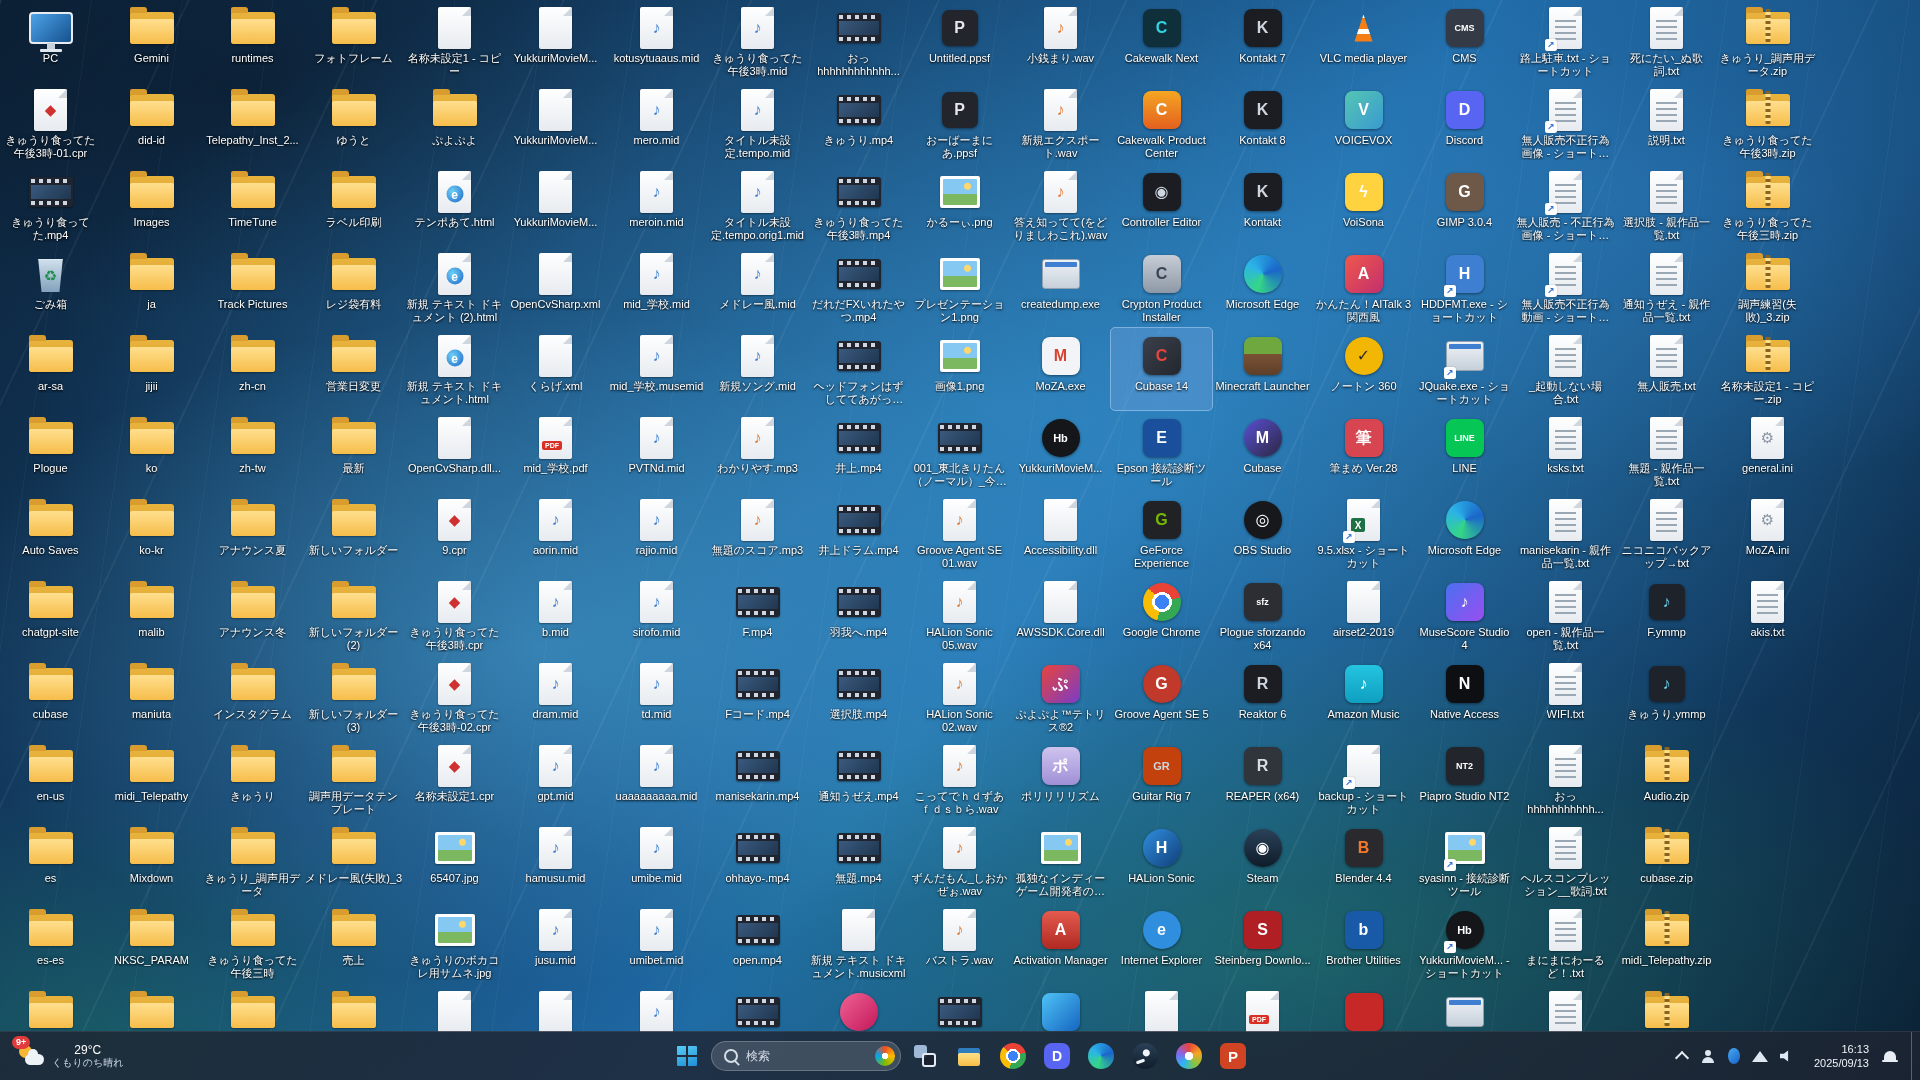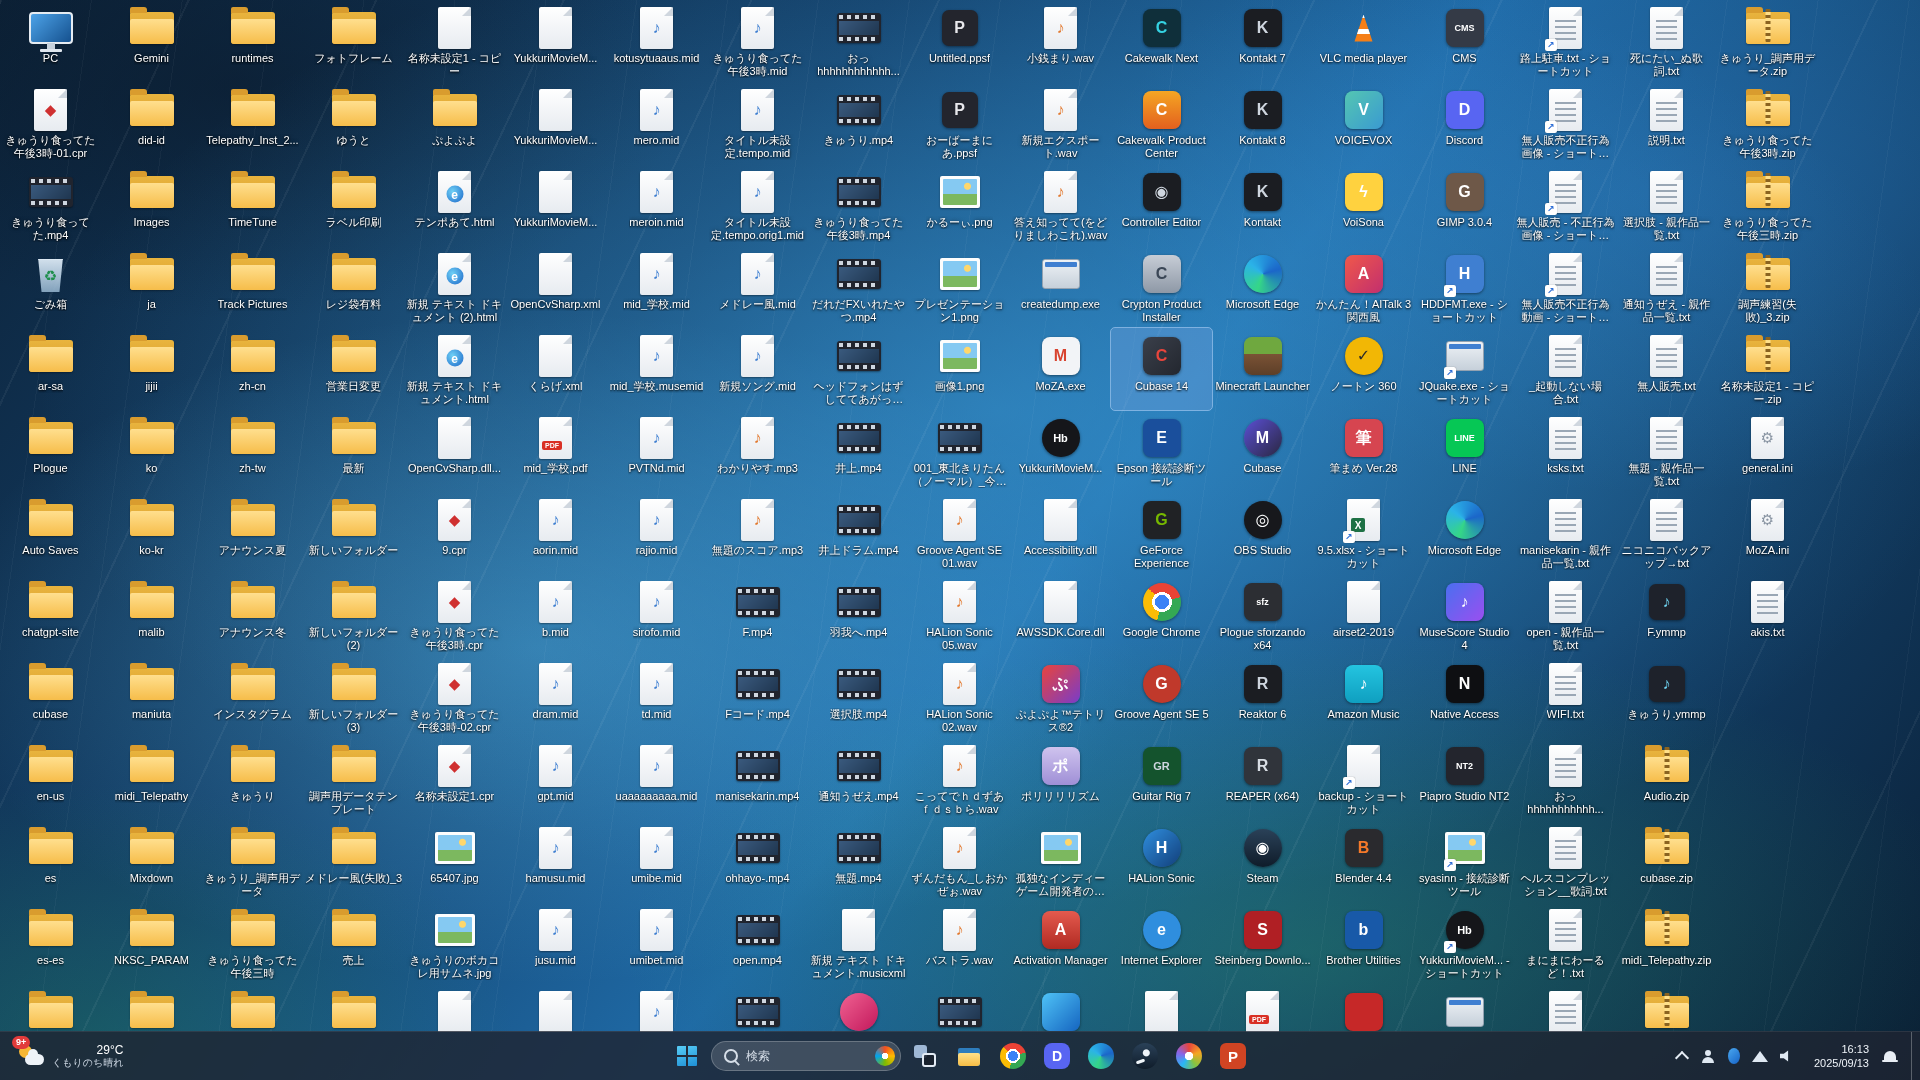--- a/index.html
+++ b/index.html
@@ -97,21 +97,21 @@
 
   
   .taskbar{position:absolute;left:0;right:0;bottom:0;height:48px;background:var(--taskbar,rgba(30,37,50,.82));
     border-top:1px solid rgba(255,255,255,.08);display:flex;align-items:center;z-index:10;}
   .widgets{position:absolute;left:8px;top:0;height:48px;display:flex;align-items:center;gap:8px;background:none;border:none;padding:0 10px;}
   .badge{position:absolute;top:4px;left:4px;background:#e23b3b;color:#fff;font-size:9px;font-weight:700;padding:0 4px;height:13px;line-height:13px;border-radius:7px;z-index:2;}
   .wicon{position:relative;width:26px;height:24px;display:block;}
   .sun{position:absolute;left:1px;top:1px;width:13px;height:13px;border-radius:50%;background:#f7b733;}
   .cloud{position:absolute;right:0;bottom:3px;width:19px;height:11px;border-radius:7px;background:#eef3f8;}
   .cloud::before{content:"";position:absolute;left:3px;top:-5px;width:10px;height:10px;border-radius:50%;background:#eef3f8;}
-  .wtext{display:flex;flex-direction:column;align-items:flex-end;line-height:1.2;}
+  .wtext{display:flex;flex-direction:column;align-items:center;line-height:1.2;}
   .temp{font-size:12px;color:#fff;}
   .cond{font-size:10px;color:#ccd6e2;}
 
   .center{position:absolute;left:50%;top:0;transform:translateX(-50%);height:48px;display:flex;align-items:center;gap:4px;}
   .tb-btn{width:40px;height:40px;display:flex;align-items:center;justify-content:center;background:none;border:none;border-radius:6px;position:relative;}
   .apps{display:flex;align-items:center;gap:4px;}
   .tbi{width:26px;height:26px;display:flex;align-items:center;justify-content:center;position:relative;border-radius:6px;}
 
   .tb-start{width:20px;height:20px;background:linear-gradient(160deg,#58cdf6,#1e8fd5);position:relative;border-radius:1px;display:block;}
   .tb-start::before{content:"";position:absolute;top:0;bottom:0;left:9px;width:2px;background:#222b3a;}
@@ -1541,21 +1541,21 @@
       <div class="cell">
     <div class="icwrap">
       <div class="ic ic-app" style="background: linear-gradient(rgb(207, 195, 238), rgb(159, 143, 214));">
             <span class="g">ポ</span>
           </div>
     </div>
     <div class="lbl">ポリリリリズム</div>
   </div>
       <div class="cell">
     <div class="icwrap">
-      <div class="ic ic-app" style="background: #14532d; color: rgb(207, 214, 223);">
+      <div class="ic ic-app" style="background: #c2410c; color: rgb(207, 214, 223);">
             <span class="g g-s">GR</span>
           </div>
     </div>
     <div class="lbl">Guitar Rig 7</div>
   </div>
       <div class="cell">
     <div class="icwrap">
       <div class="ic ic-app" style="background: rgb(48, 52, 59); color: rgb(217, 222, 229);">
             <span class="g">R</span>
           </div>

